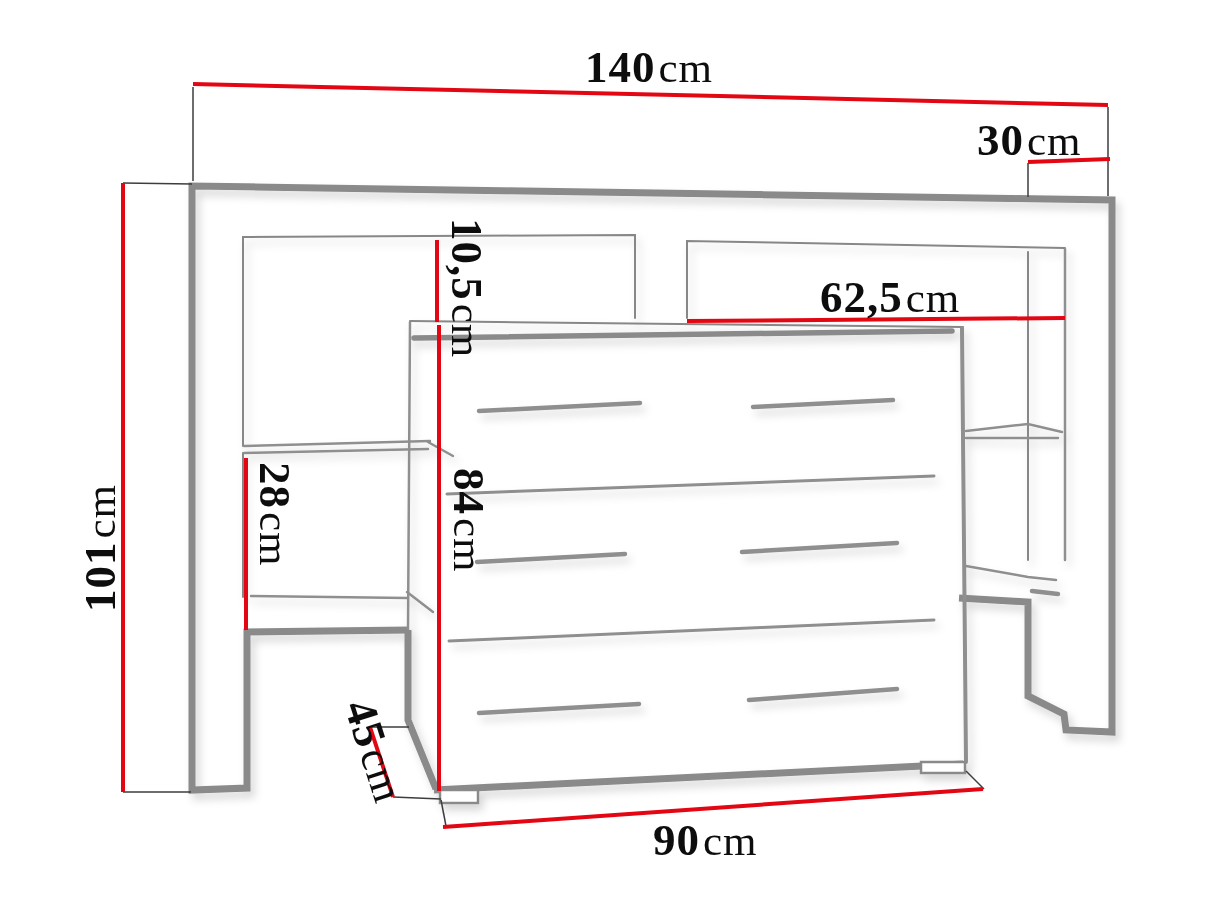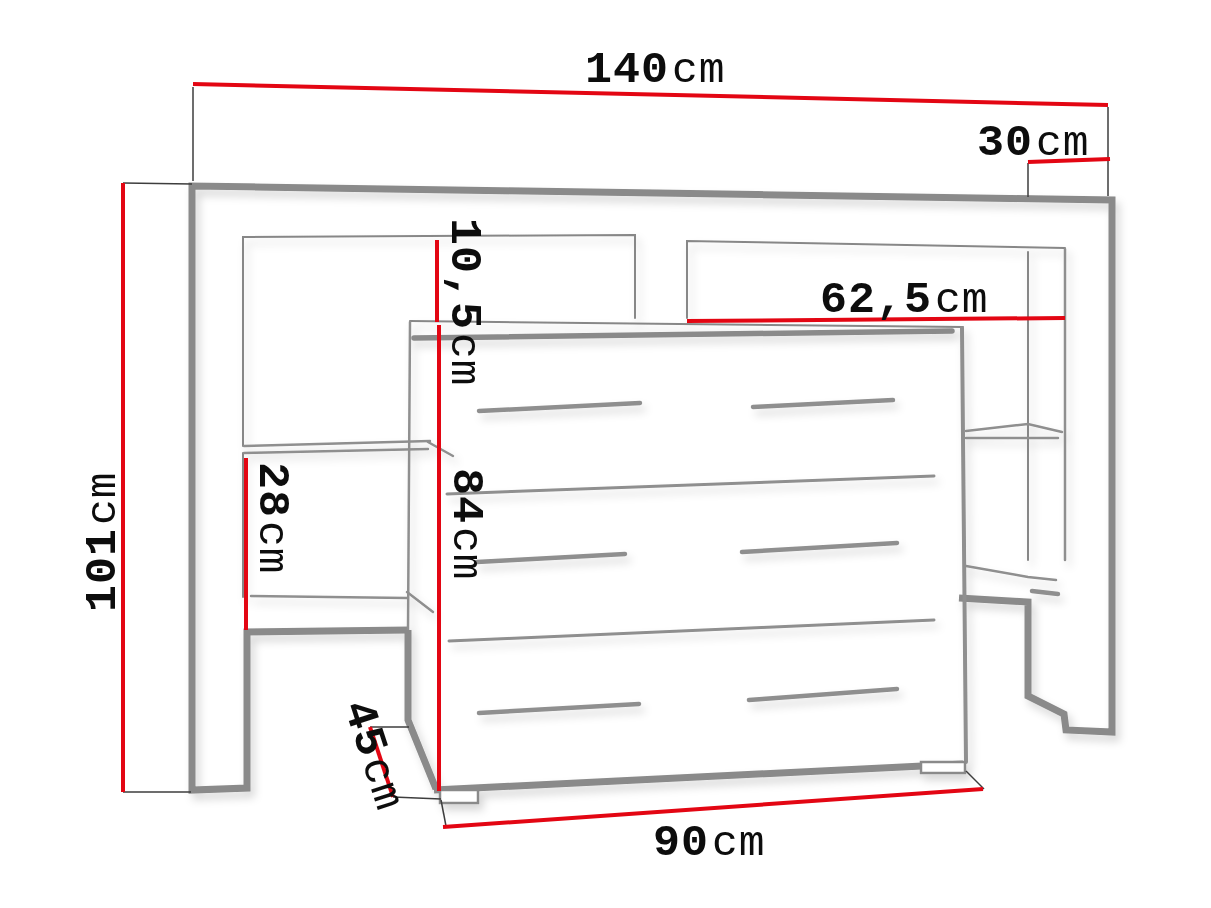--- a/index.html
+++ b/index.html
@@ -1,17 +1,17 @@
 <!DOCTYPE html>
 <html style="--c-dim: #e30613; --c-furn: #8a8a8a; --c-text: #0d0d0d; --c-bg: #ffffff;"><head>
 <meta charset="utf-8">
 <style>
   html,body{margin:0;padding:0;background:#fff;}
   .stage{position:relative;width:1211px;height:908px;background:var(--c-bg,#fff);overflow:hidden;
-         font-family:Liberation Mono, monospace;}
+         font-family:Liberation Serif, serif;}
   svg{display:block}
   
   .red{stroke:var(--c-dim,#e30613);stroke-width:4;fill:none;stroke-linecap:butt;}
   
   .ext{stroke:#3d3d3d;stroke-width:1.5;fill:none;stroke-linecap:butt;}
   
   .thick{stroke:var(--c-furn,#8a8a8a);stroke-width:7;fill:none;stroke-linejoin:miter;stroke-linecap:butt;}
   .topface{stroke:var(--c-furn,#8a8a8a);stroke-width:5.5;fill:none;stroke-linecap:round;}
   
   .med{stroke:#8f8f8f;stroke-width:2.5;fill:none;stroke-linecap:round;}

